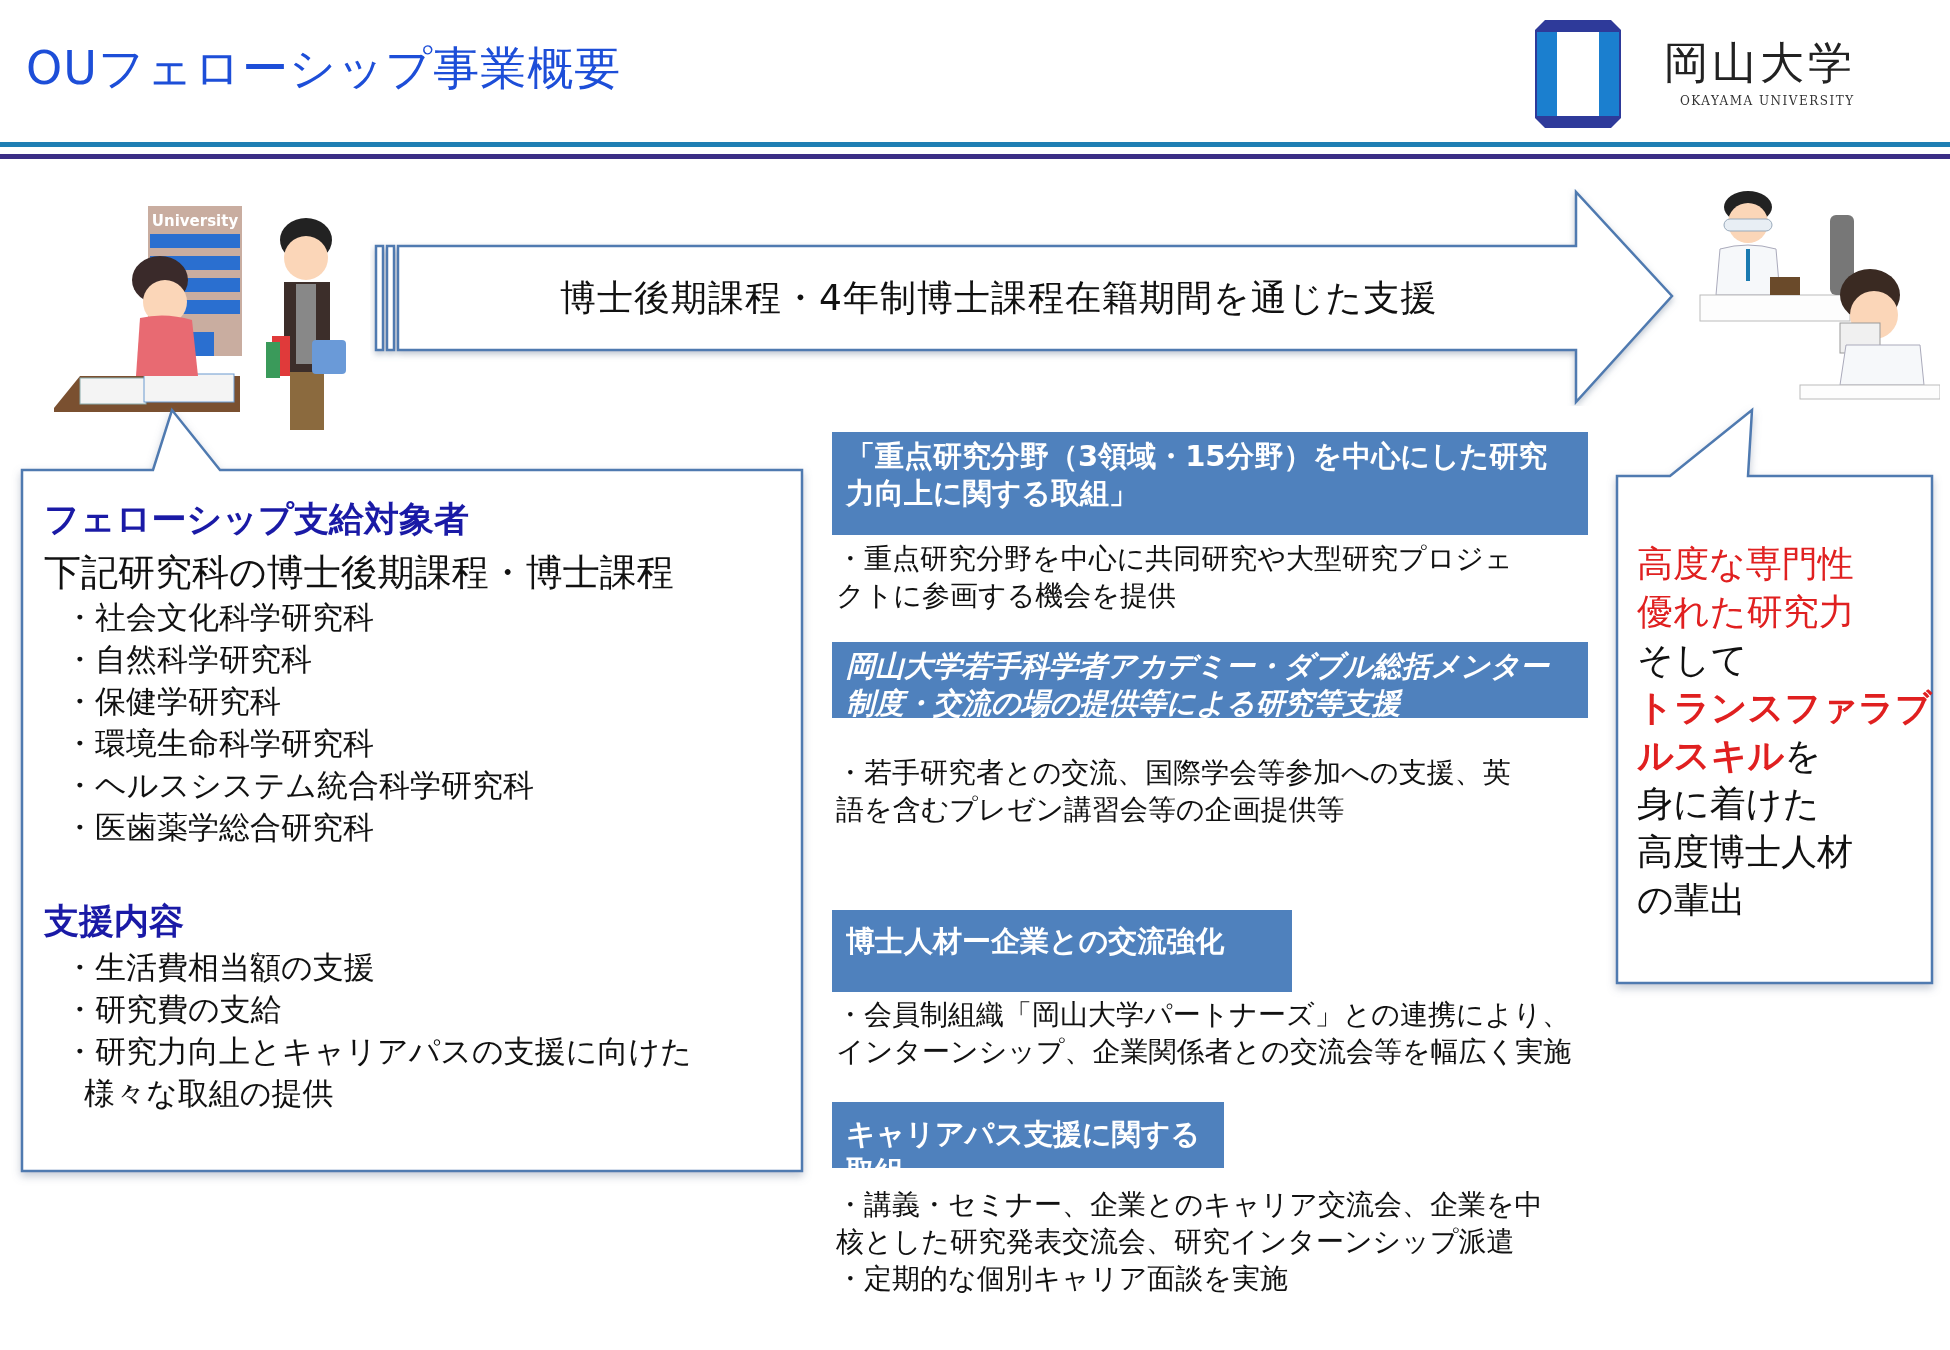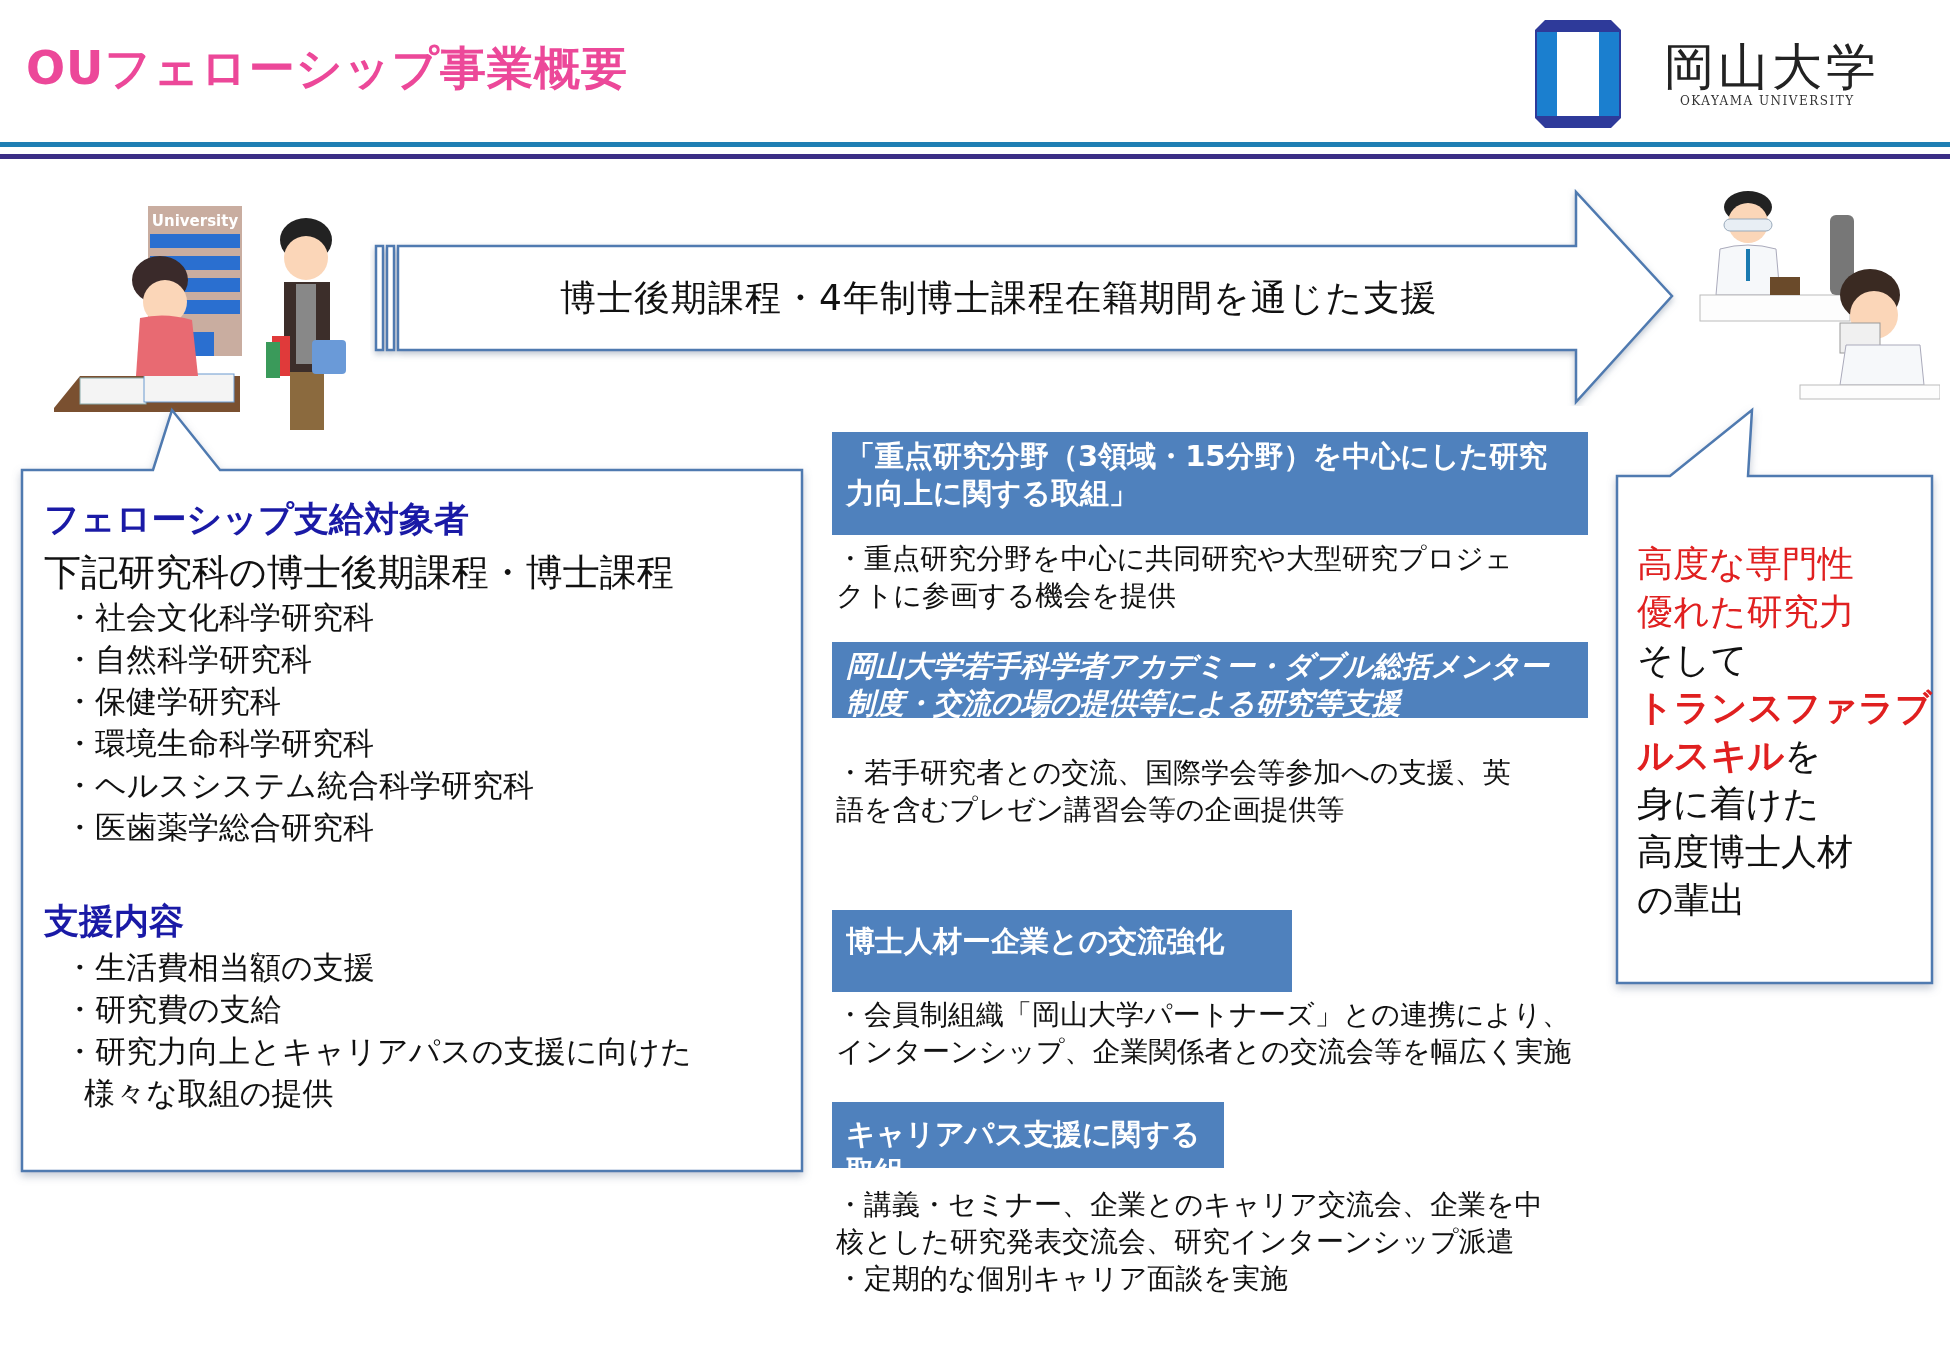--- a/index.html
+++ b/index.html
@@ -6,28 +6,28 @@
   body {
     width: 1950px; height: 1350px; position: relative; overflow: hidden;
     background: #ffffff;
     font-family: "DejaVu Sans", "Liberation Sans", sans-serif;
     color: #111;
   }
   .abs { position: absolute; }
 
   
   .page-title {
-    left: 26px; top: 38px; font-size: 46px; font-weight: bold; color: #ec4899;
+    left: 26px; top: 38px; font-size: 46px; font-weight: normal; color: #1d4ed8;
     letter-spacing: 1px; white-space: nowrap;
   }
   .rule1 { left: 0; top: 142px; width: 1950px; height: 5px; background: #1f7fb4; }
   .rule2 { left: 0; top: 154px; width: 1950px; height: 5px; background: #3b2e86; }
 
   .logo-mark { left: 1535px; top: 20px; width: 86px; height: 108px; }
-  .logo-jp { left: 1664px; top: 34px; font-family: "DejaVu Serif", "Liberation Serif", serif; font-size: 50px; color: #222; letter-spacing: 4px; white-space: nowrap; }
+  .logo-jp { left: 1664px; top: 34px; font-family: "DejaVu Serif", "Liberation Serif", serif; font-size: 44px; color: #222; letter-spacing: 4px; white-space: nowrap; }
   .logo-en { left: 1680px; top: 94px; font-family: "DejaVu Serif", "Liberation Serif", serif; font-size: 12px; color: #333; letter-spacing: 1.5px; white-space: nowrap; }
 
   
   .big-arrow { left: 370px; top: 188px; width: 1310px; height: 218px; }
   .arrow-text {
     left: 560px; top: 274px; font-size: 36px; color: #111; white-space: nowrap; letter-spacing: 1px;
   }
 
   
   .illus-left { left: 40px; top: 200px; width: 320px; height: 240px; }

